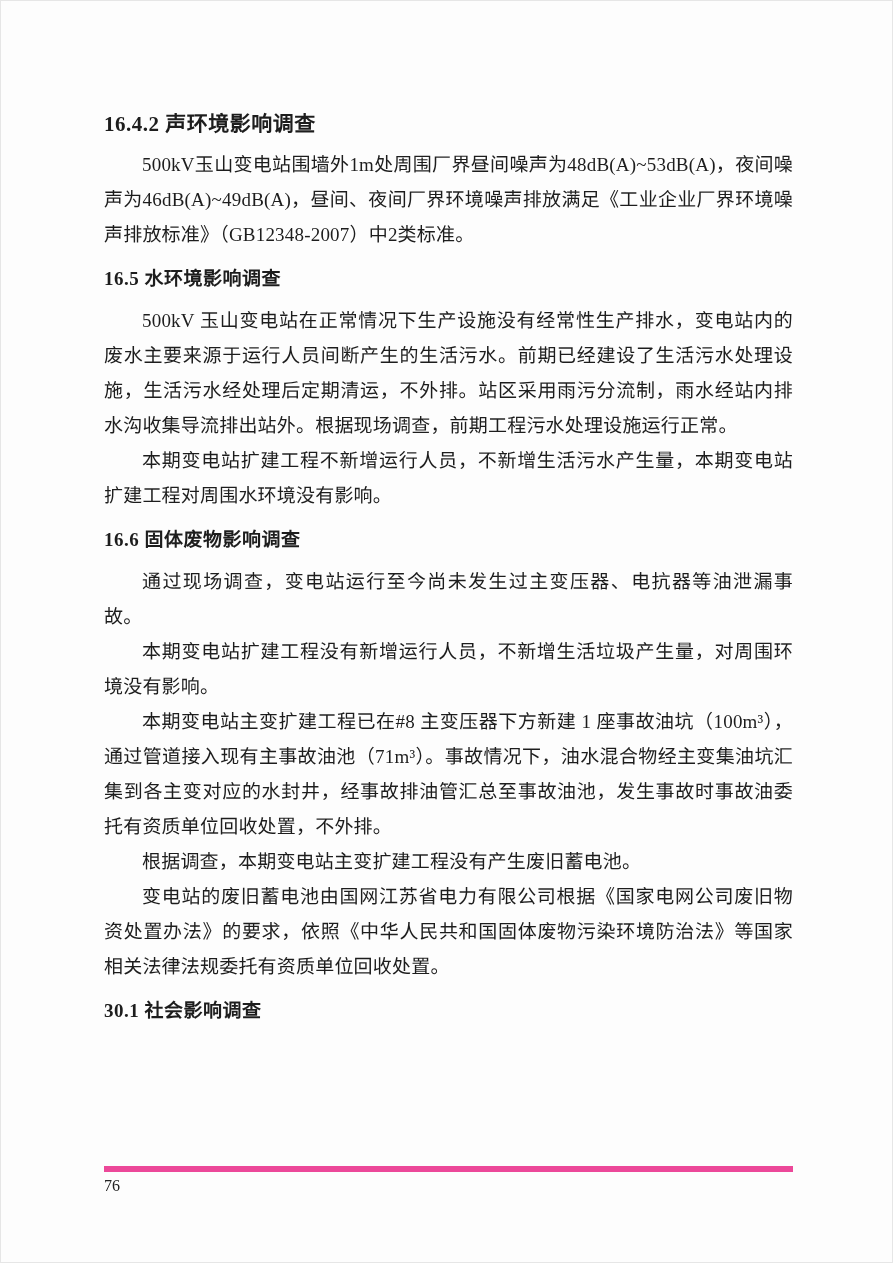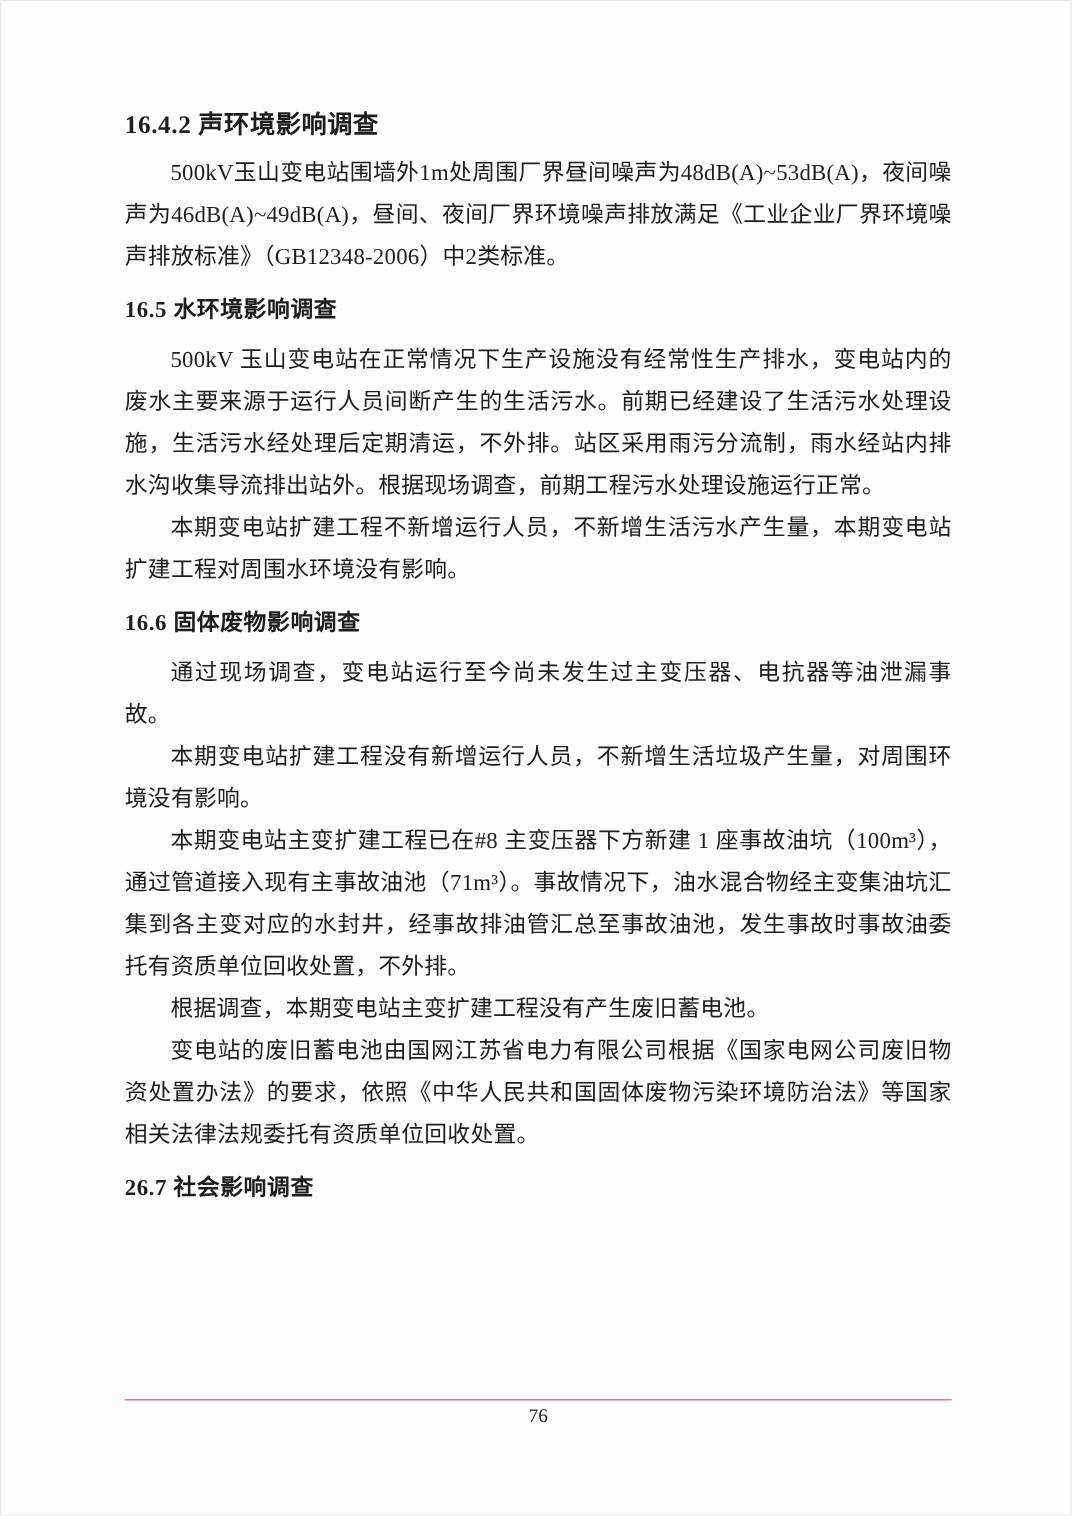--- a/index.html
+++ b/index.html
@@ -13,21 +13,21 @@
     height: 1263px;
     margin: 0 auto;
     background: #fdfdfd;
     box-shadow: inset 0 0 0 1px #e6e6e6;
     overflow: hidden;
     font-family: "Liberation Serif", "DejaVu Serif", serif;
     color: #1d1d1d;
   }
   .content {
     position: absolute;
-    top: 87px;
+    top: 107px;
     left: 104px;
     width: 689px;
   }
   .hd2 {
     font-size: 19px;
     font-weight: bold;
     line-height: 37px;
     margin: 8px 0 6px 0;
     letter-spacing: 0.5px;
   }
@@ -44,46 +44,45 @@
     margin: 0;
     text-align: justify;
     text-indent: 38px;
     letter-spacing: 0.2px;
   }
   .footer {
     position: absolute;
     left: 104px;
     width: 689px;
     top: 1166px;
-    border-top: 1px solid #ec4899;
-    text-align: center;
+    border-top: 6px solid #ec4899;
   }
   .page-number {
     display: inline-block;
     margin-top: 3px;
     font-size: 16px;
     line-height: 22px;
     color: #222;
   }
 </style>
 </head>
 <body>
 
 <div class="page">
   <div class="content">
     <h3 class="hd3">16.4.2 声环境影响调查</h3>
-    <p class="para">500kV玉山变电站围墙外1m处周围厂界昼间噪声为48dB(A)~53dB(A)，夜间噪声为46dB(A)~49dB(A)，昼间、夜间厂界环境噪声排放满足《工业企业厂界环境噪声排放标准》（GB12348-2006）中2类标准。</p>
+    <p class="para">500kV玉山变电站围墙外1m处周围厂界昼间噪声为48dB(A)~53dB(A)，夜间噪声为46dB(A)~49dB(A)，昼间、夜间厂界环境噪声排放满足《工业企业厂界环境噪声排放标准》（GB12348-2007）中2类标准。</p>
     <h2 class="hd2">16.5 水环境影响调查</h2>
     <p class="para">500kV 玉山变电站在正常情况下生产设施没有经常性生产排水，变电站内的废水主要来源于运行人员间断产生的生活污水。前期已经建设了生活污水处理设施，生活污水经处理后定期清运，不外排。站区采用雨污分流制，雨水经站内排水沟收集导流排出站外。根据现场调查，前期工程污水处理设施运行正常。</p>
     <p class="para">本期变电站扩建工程不新增运行人员，不新增生活污水产生量，本期变电站扩建工程对周围水环境没有影响。</p>
     <h2 class="hd2">16.6 固体废物影响调查</h2>
     <p class="para">通过现场调查，变电站运行至今尚未发生过主变压器、电抗器等油泄漏事故。</p>
     <p class="para">本期变电站扩建工程没有新增运行人员，不新增生活垃圾产生量，对周围环境没有影响。</p>
     <p class="para">本期变电站主变扩建工程已在#8 主变压器下方新建 1 座事故油坑（100m³），通过管道接入现有主事故油池（71m³）。事故情况下，油水混合物经主变集油坑汇集到各主变对应的水封井，经事故排油管汇总至事故油池，发生事故时事故油委托有资质单位回收处置，不外排。</p>
     <p class="para">根据调查，本期变电站主变扩建工程没有产生废旧蓄电池。</p>
     <p class="para">变电站的废旧蓄电池由国网江苏省电力有限公司根据《国家电网公司废旧物资处置办法》的要求，依照《中华人民共和国固体废物污染环境防治法》等国家相关法律法规委托有资质单位回收处置。</p>
-    <h2 class="hd2">26.7 社会影响调查</h2>
+    <h2 class="hd2">30.1 社会影响调查</h2>
   </div>
 
   <div class="footer">
     <span class="page-number">76</span>
   </div>
 </div>
 
 </body></html>

